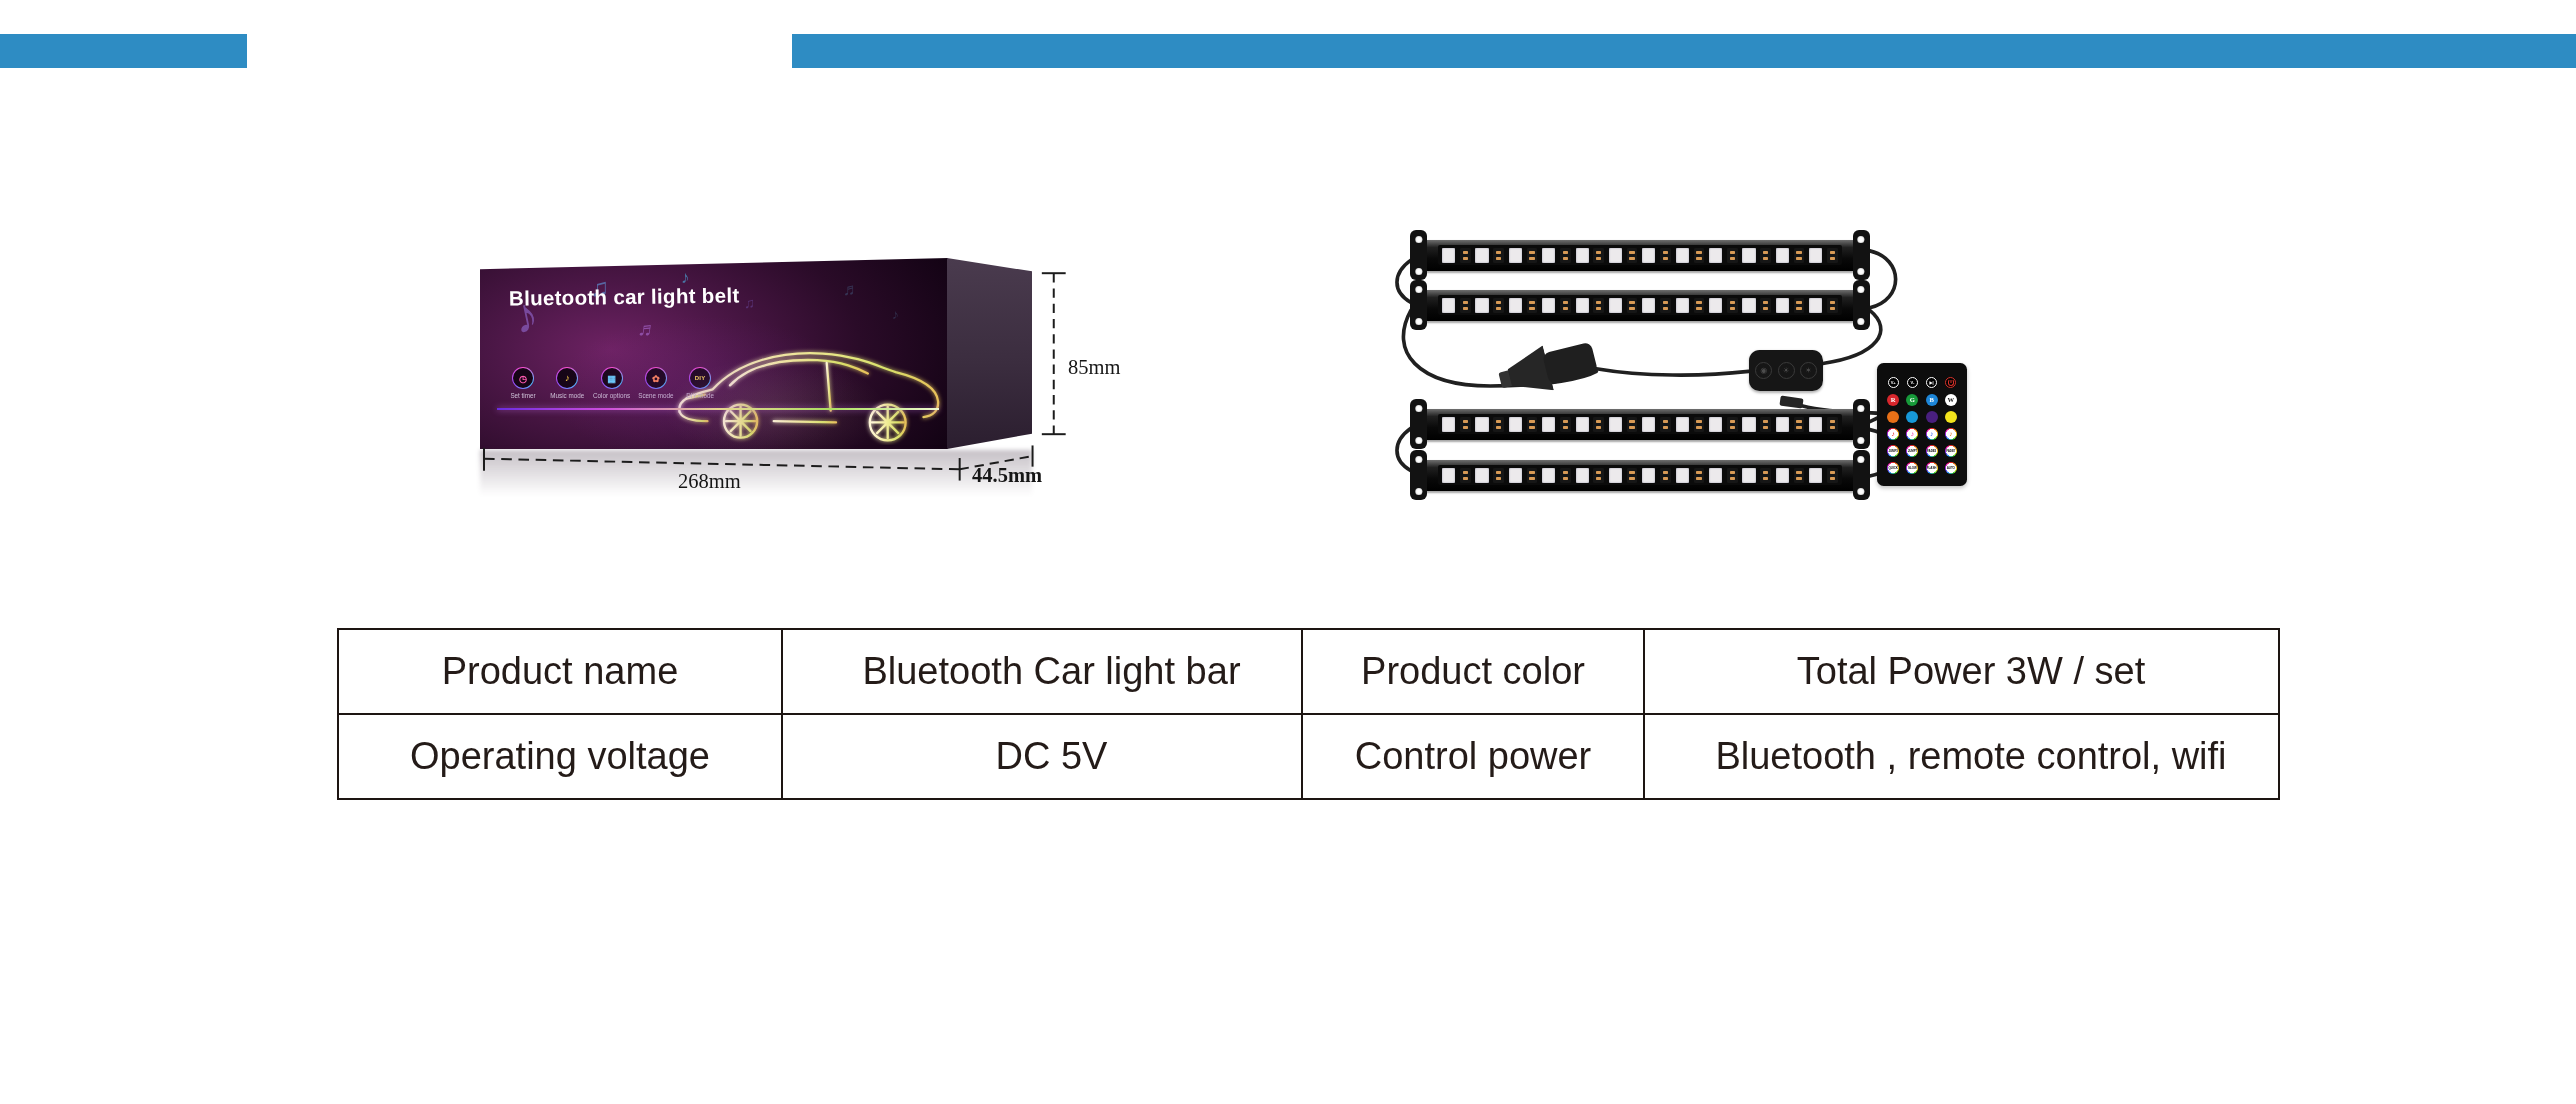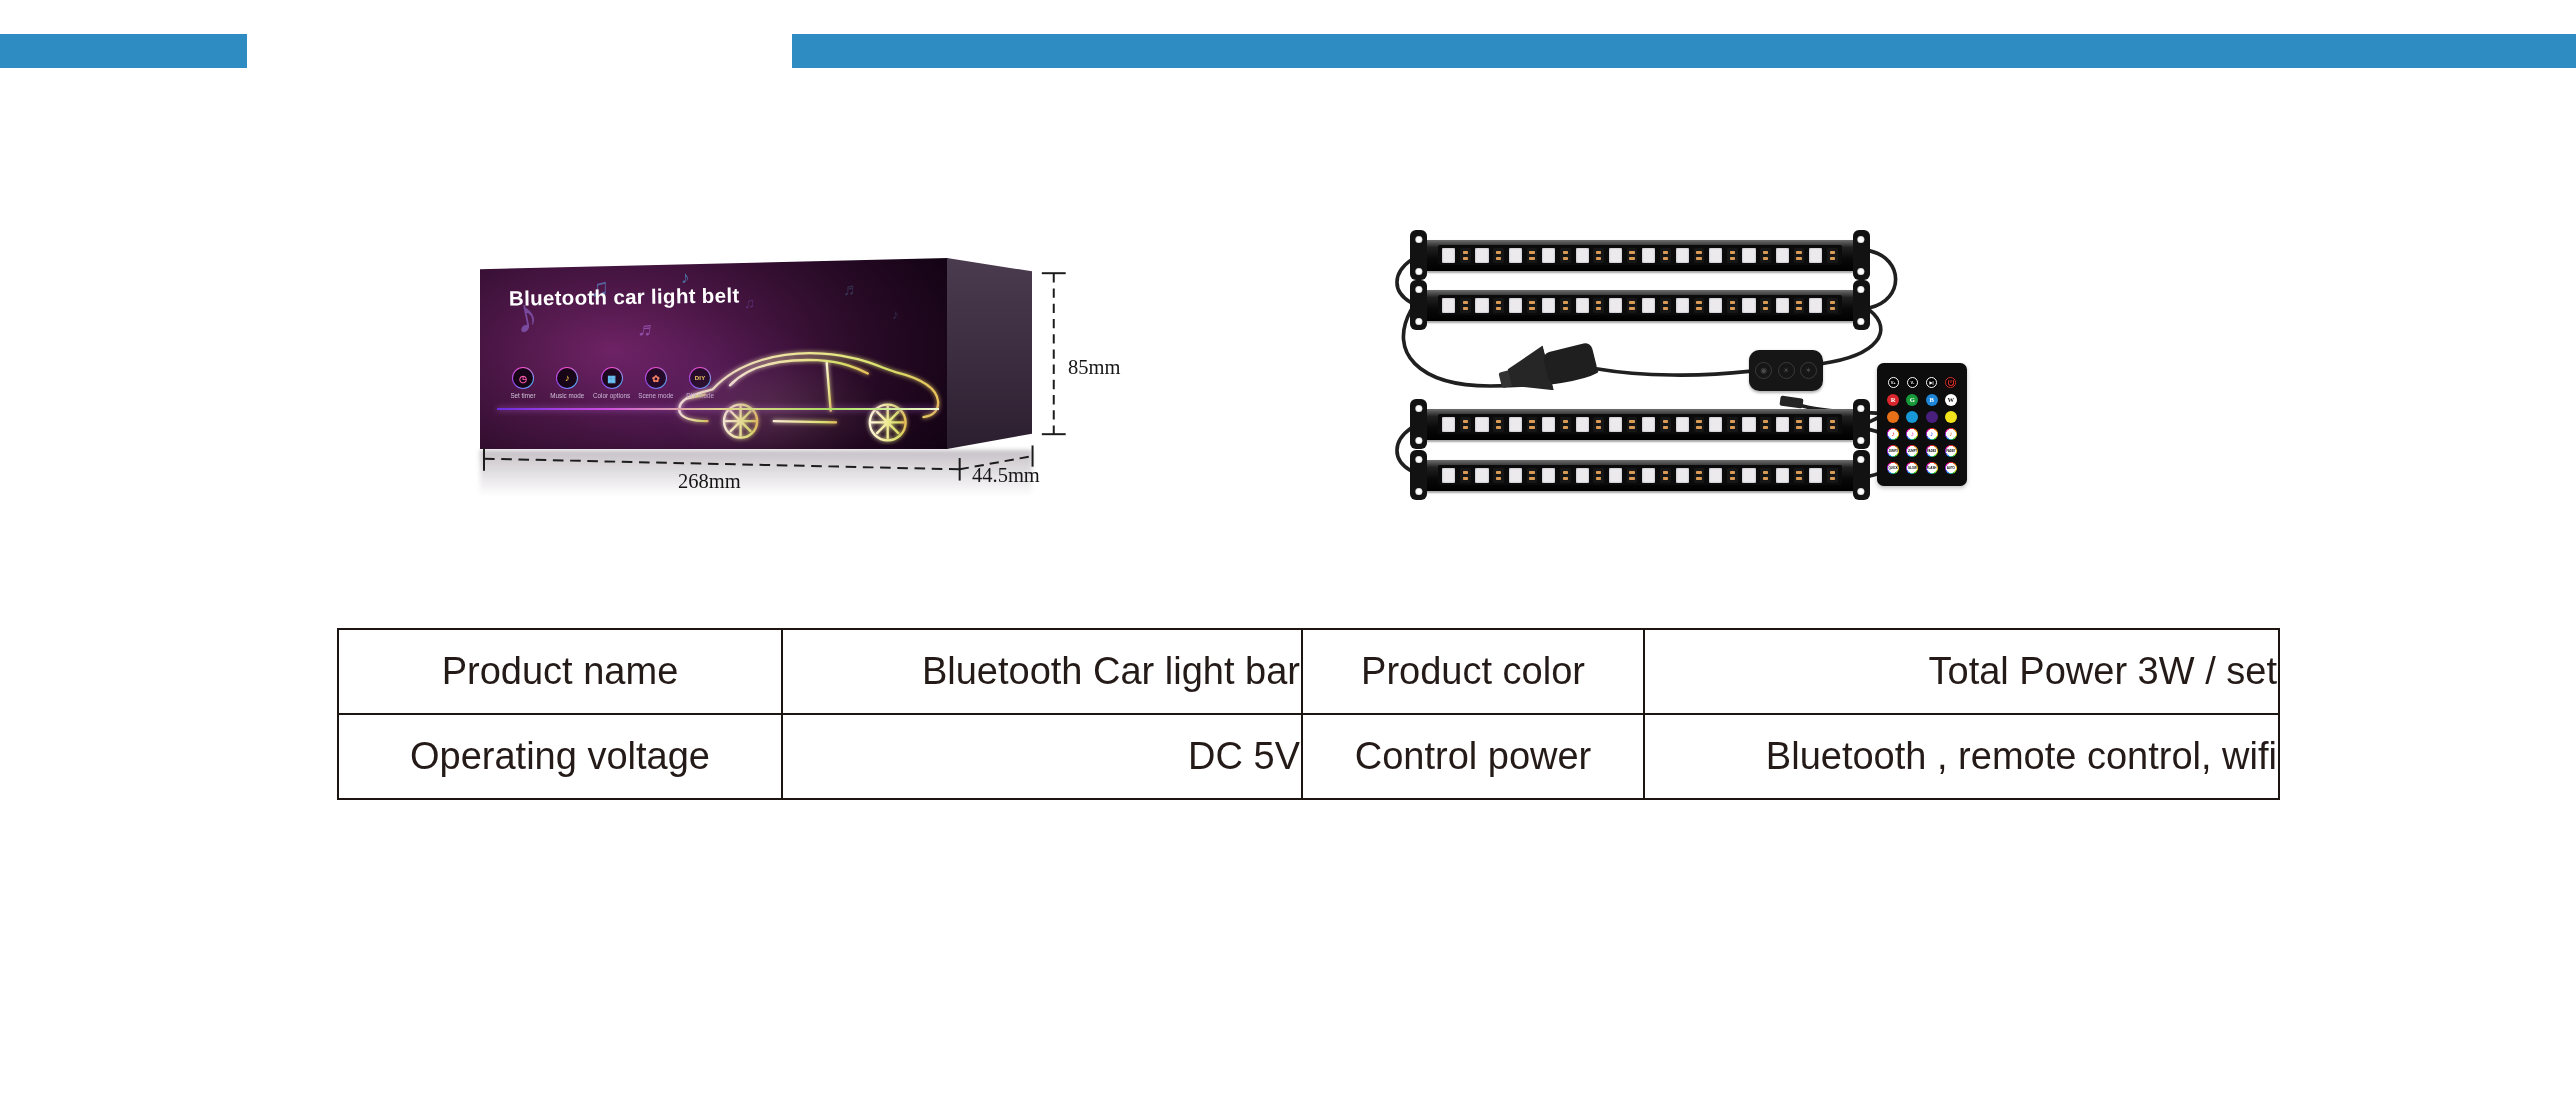--- a/index.html
+++ b/index.html
@@ -50,21 +50,21 @@
   .feature:nth-child(3) .fe-ring{color:#6ad2ff;}
   .feature:nth-child(4) .fe-ring{color:#ff8a5a;}
   .feature:nth-child(5) .fe-ring{color:#ffe05a;font-size:6px;letter-spacing:0.3px;}
   .fe-label{margin-top:2.6px;font-size:6.3px;color:#cfc2d8;white-space:nowrap;}
 
   
   .dims-svg{position:absolute;left:464px;top:252px;width:676px;height:265px;}
   .dim-label{position:absolute;font-family:"Liberation Serif",serif;font-size:20.5px;color:#161616;white-space:nowrap;}
   .dim-h{left:1068px;top:356px;}
   .dim-w{left:678px;top:470px;}
-  .dim-d{left:972px;top:464px;}
+  .dim-d{left:972px;top:464px;font-weight:bold;}
 
   
   .wires-svg{position:absolute;left:1391px;top:219px;width:596px;height:318px;}
   .strip{position:absolute;left:1421px;width:438px;height:30.5px;}
   .bar-body{position:absolute;inset:0;border-radius:4px;
     background:linear-gradient(180deg,#6f6f6f 0%,#202020 24%,#090909 60%,#000 100%);
     box-shadow:0 1.3px 2px rgba(0,0,0,.35);}
   .channel{position:absolute;left:17px;right:17px;top:5.3px;height:20px;background:#0b0b0b;border-radius:2px;
     display:flex;align-items:center;justify-content:space-between;padding:0 4px;}
   .led{width:13.2px;height:14.6px;background:#eceaec;border-radius:1.3px;box-shadow:inset 0 0 2px #99a;}
@@ -107,21 +107,21 @@
   .rb-ring{background:radial-gradient(circle,#fff 56%,rgba(255,255,255,0) 60%),
     conic-gradient(#ff2020,#ff9a20,#ffe920,#3adb3a,#20a8ff,#8a2cff,#ff20c8,#ff2020);}
   .rb-note{font-size:6.6px;font-weight:bold;}
   .rb-txt{font-size:3px;color:#111;font-weight:bold;letter-spacing:-0.1px;}
 
   
   .spec{position:absolute;left:337px;top:628px;width:1941px;border-collapse:collapse;table-layout:fixed;
     font-size:38px;color:#241b18;}
   .spec td{border:2.6px solid #1d1512;height:81px;overflow:hidden;white-space:nowrap;}
   .spec .lbl{text-align:center;}
-  .spec .val{text-align:right;padding-left:20px;border-radius:31px;}
+  .spec .val{text-align:center;padding-left:20px;border-radius:31px;}
 </style>
 </head>
 <body>
 
 <div class="stage">
 
   <div class="hbar hbar-left"></div>
   <div class="hbar hbar-right"></div>
 
   <div class="box-front">

